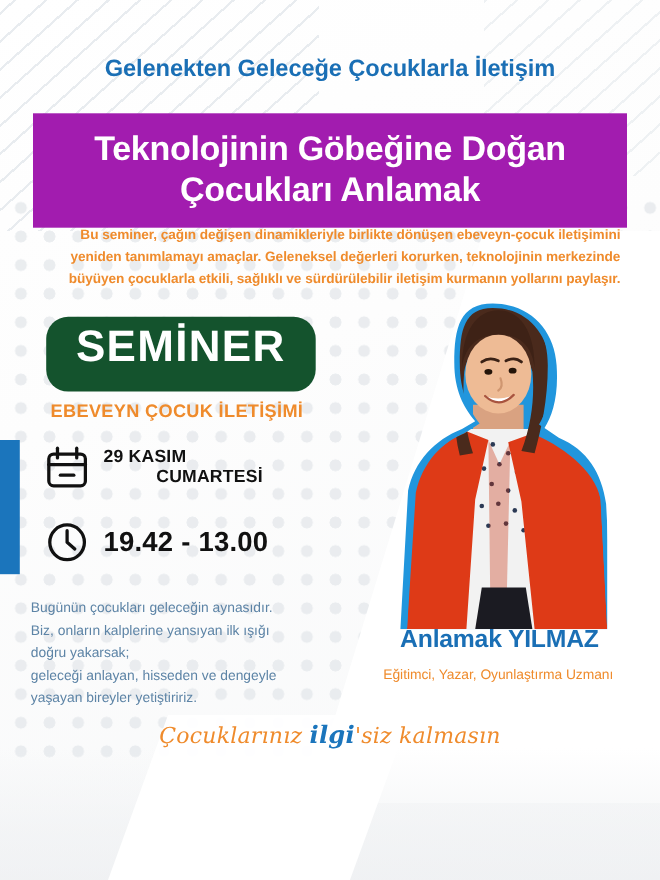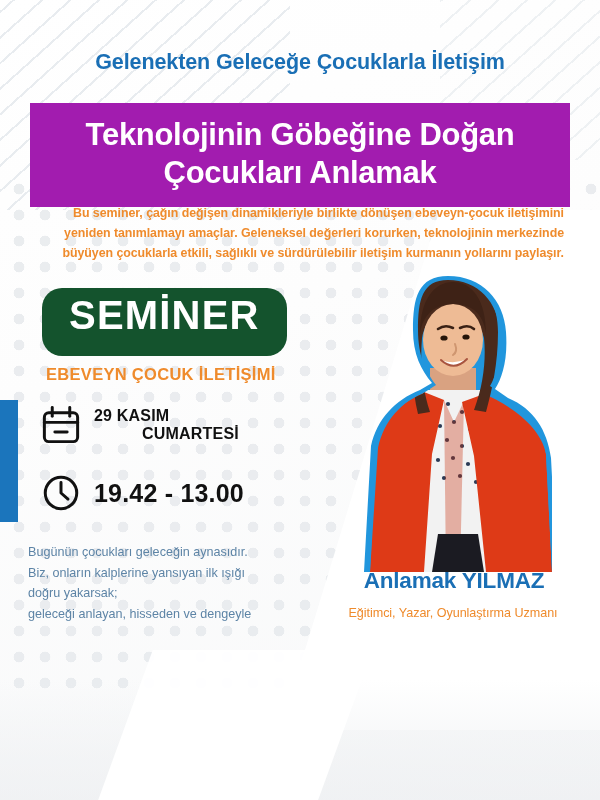--- a/index.html
+++ b/index.html
@@ -342,20 +342,21 @@
       </svg>
     </span>
     <span class="info-text time-text">19.42 - 13.00</span>
   </div>
 
   <div class="quote">
     <span>Bugünün çocukları geleceğin aynasıdır.</span>
     <span>Biz, onların kalplerine yansıyan ilk ışığı</span>
     <span>doğru yakarsak;</span>
     <span>geleceği anlayan, hisseden ve dengeyle</span>
+    <span>yaşayan bireyler yetiştiririz.</span>
   </div>
 
   <div class="photo">
     <svg viewBox="0 0 200 300" preserveAspectRatio="xMidYMid meet">
       <defs>
         <clipPath id="bodyClip">
           <path d="M96 8 C126 8 146 30 148 60 C150 86 144 104 138 114
                    L152 124 C176 134 190 154 194 182
                    L200 300 L18 300 L24 176
                    C30 150 46 132 70 122 L84 113
@@ -422,20 +423,23 @@
 
         <path d="M68 62 C68 28 82 10 101 10 C120 10 134 28 134 62
                  C132 46 124 32 101 32 C80 32 70 46 68 62 Z" fill="#3e2216"></path>
       </g>
     </svg>
   </div>
 
   <div class="speaker-name">Anlamak YILMAZ</div>
   <div class="speaker-role">Eğitimci, Yazar,  Oyunlaştırma Uzmanı</div>
 
+  <div class="tagline">
+    <span>Çocuklarınız </span><span class="hl">ilgi</span><span>'siz kalmasın</span>
+  </div>
 
   <div class="footer">
 
     
 
     
 
     
 
     

